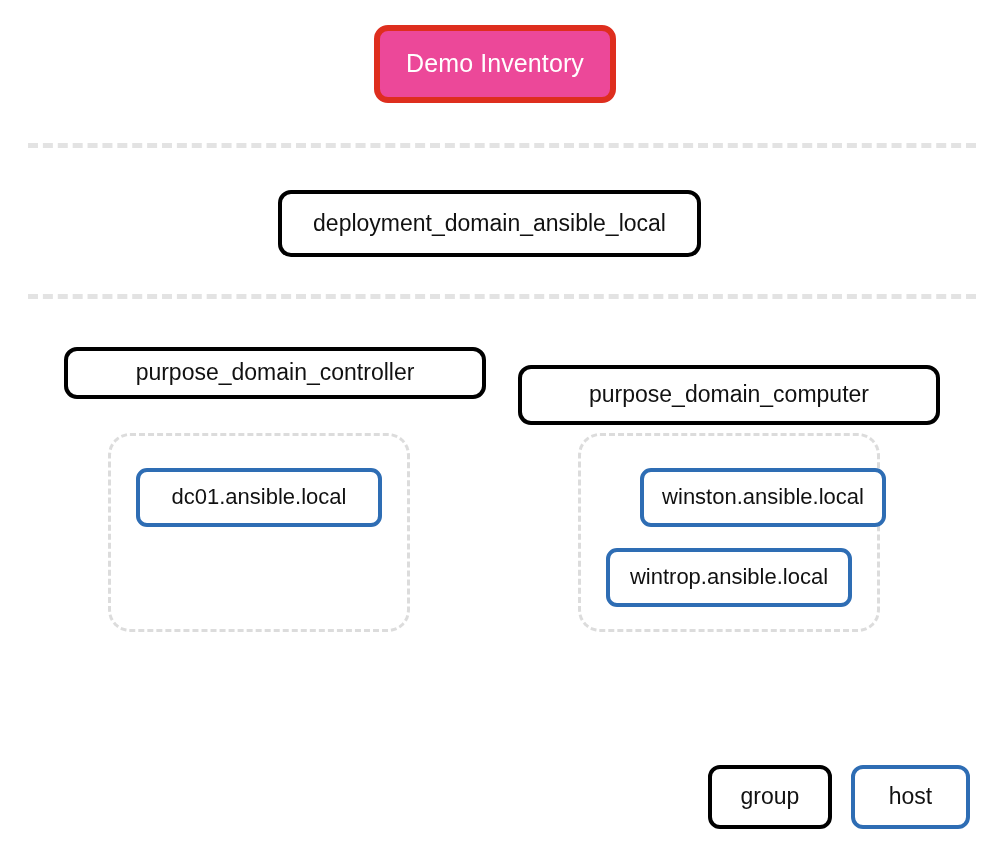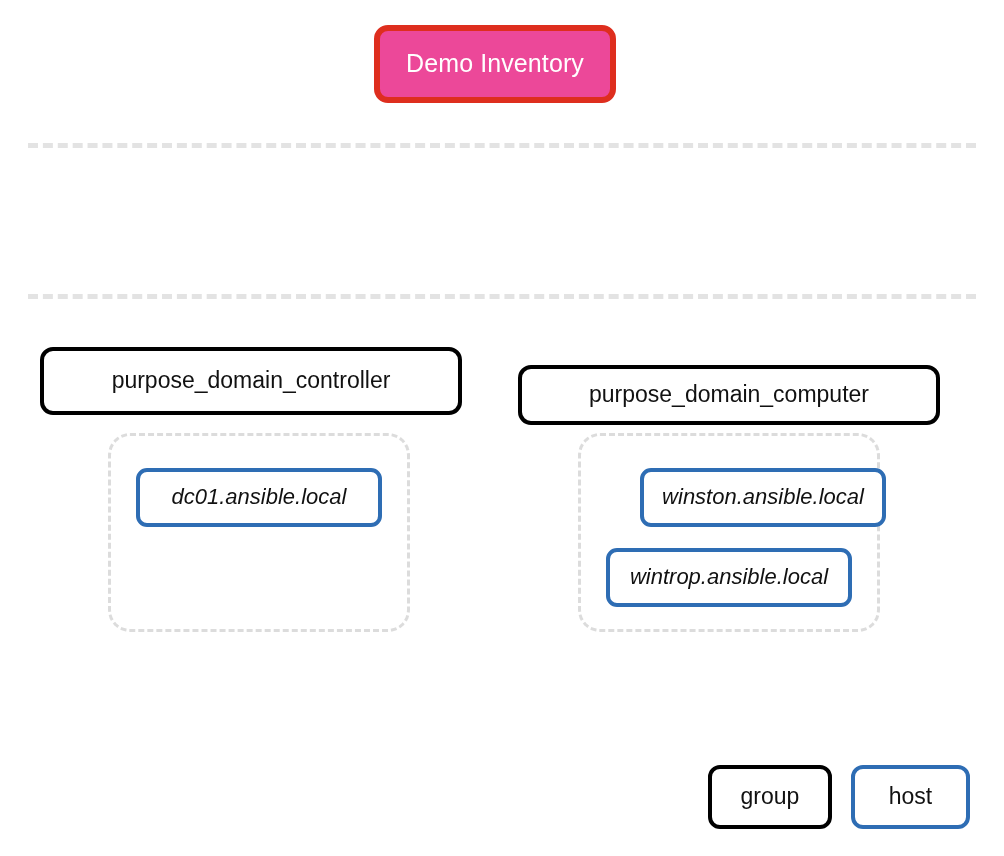--- a/index.html
+++ b/index.html
@@ -48,21 +48,20 @@
     border: 4px solid #000000;
     border-radius: 13px;
     font-size: 23px;
   }
 
   
   .node-host {
     border: 4px solid #2E6DB4;
     border-radius: 11px;
     font-size: 22px;
-    font-style: italic;
   }
 
   
   .cluster {
     position: absolute;
     box-sizing: border-box;
     border: 3px dashed #DCDCDC;
     border-radius: 22px;
     background: transparent;
   }
@@ -90,24 +89,27 @@
 <body>
 
 <div id="canvas">
 
   <div class="node node-root" style="left:374px; top:25px; width:242px; height:78px;">
     <span>Demo Inventory</span>
   </div>
 
   <div class="separator" style="left:28px; top:143px; width:948px;"></div>
 
+  <div class="node node-group" style="left:278px; top:190px; width:423px; height:67px;">
+    <span>deployment_domain_ansible_local</span>
+  </div>
 
   <div class="separator" style="left:28px; top:294px; width:948px;"></div>
 
-  <div class="node node-group" style="left:40px; top:347px; width:422px; height:68px;">
+  <div class="node node-group" style="left:64px; top:347px; width:422px; height:52px;">
     <span>purpose_domain_controller</span>
   </div>
 
   <div class="cluster" style="left:108px; top:433px; width:302px; height:199px;"></div>
 
   <div class="node node-host" style="left:136px; top:468px; width:246px; height:59px;">
     <span>dc01.ansible.local</span>
   </div>
 
   <div class="node node-group" style="left:518px; top:365px; width:422px; height:60px;">

